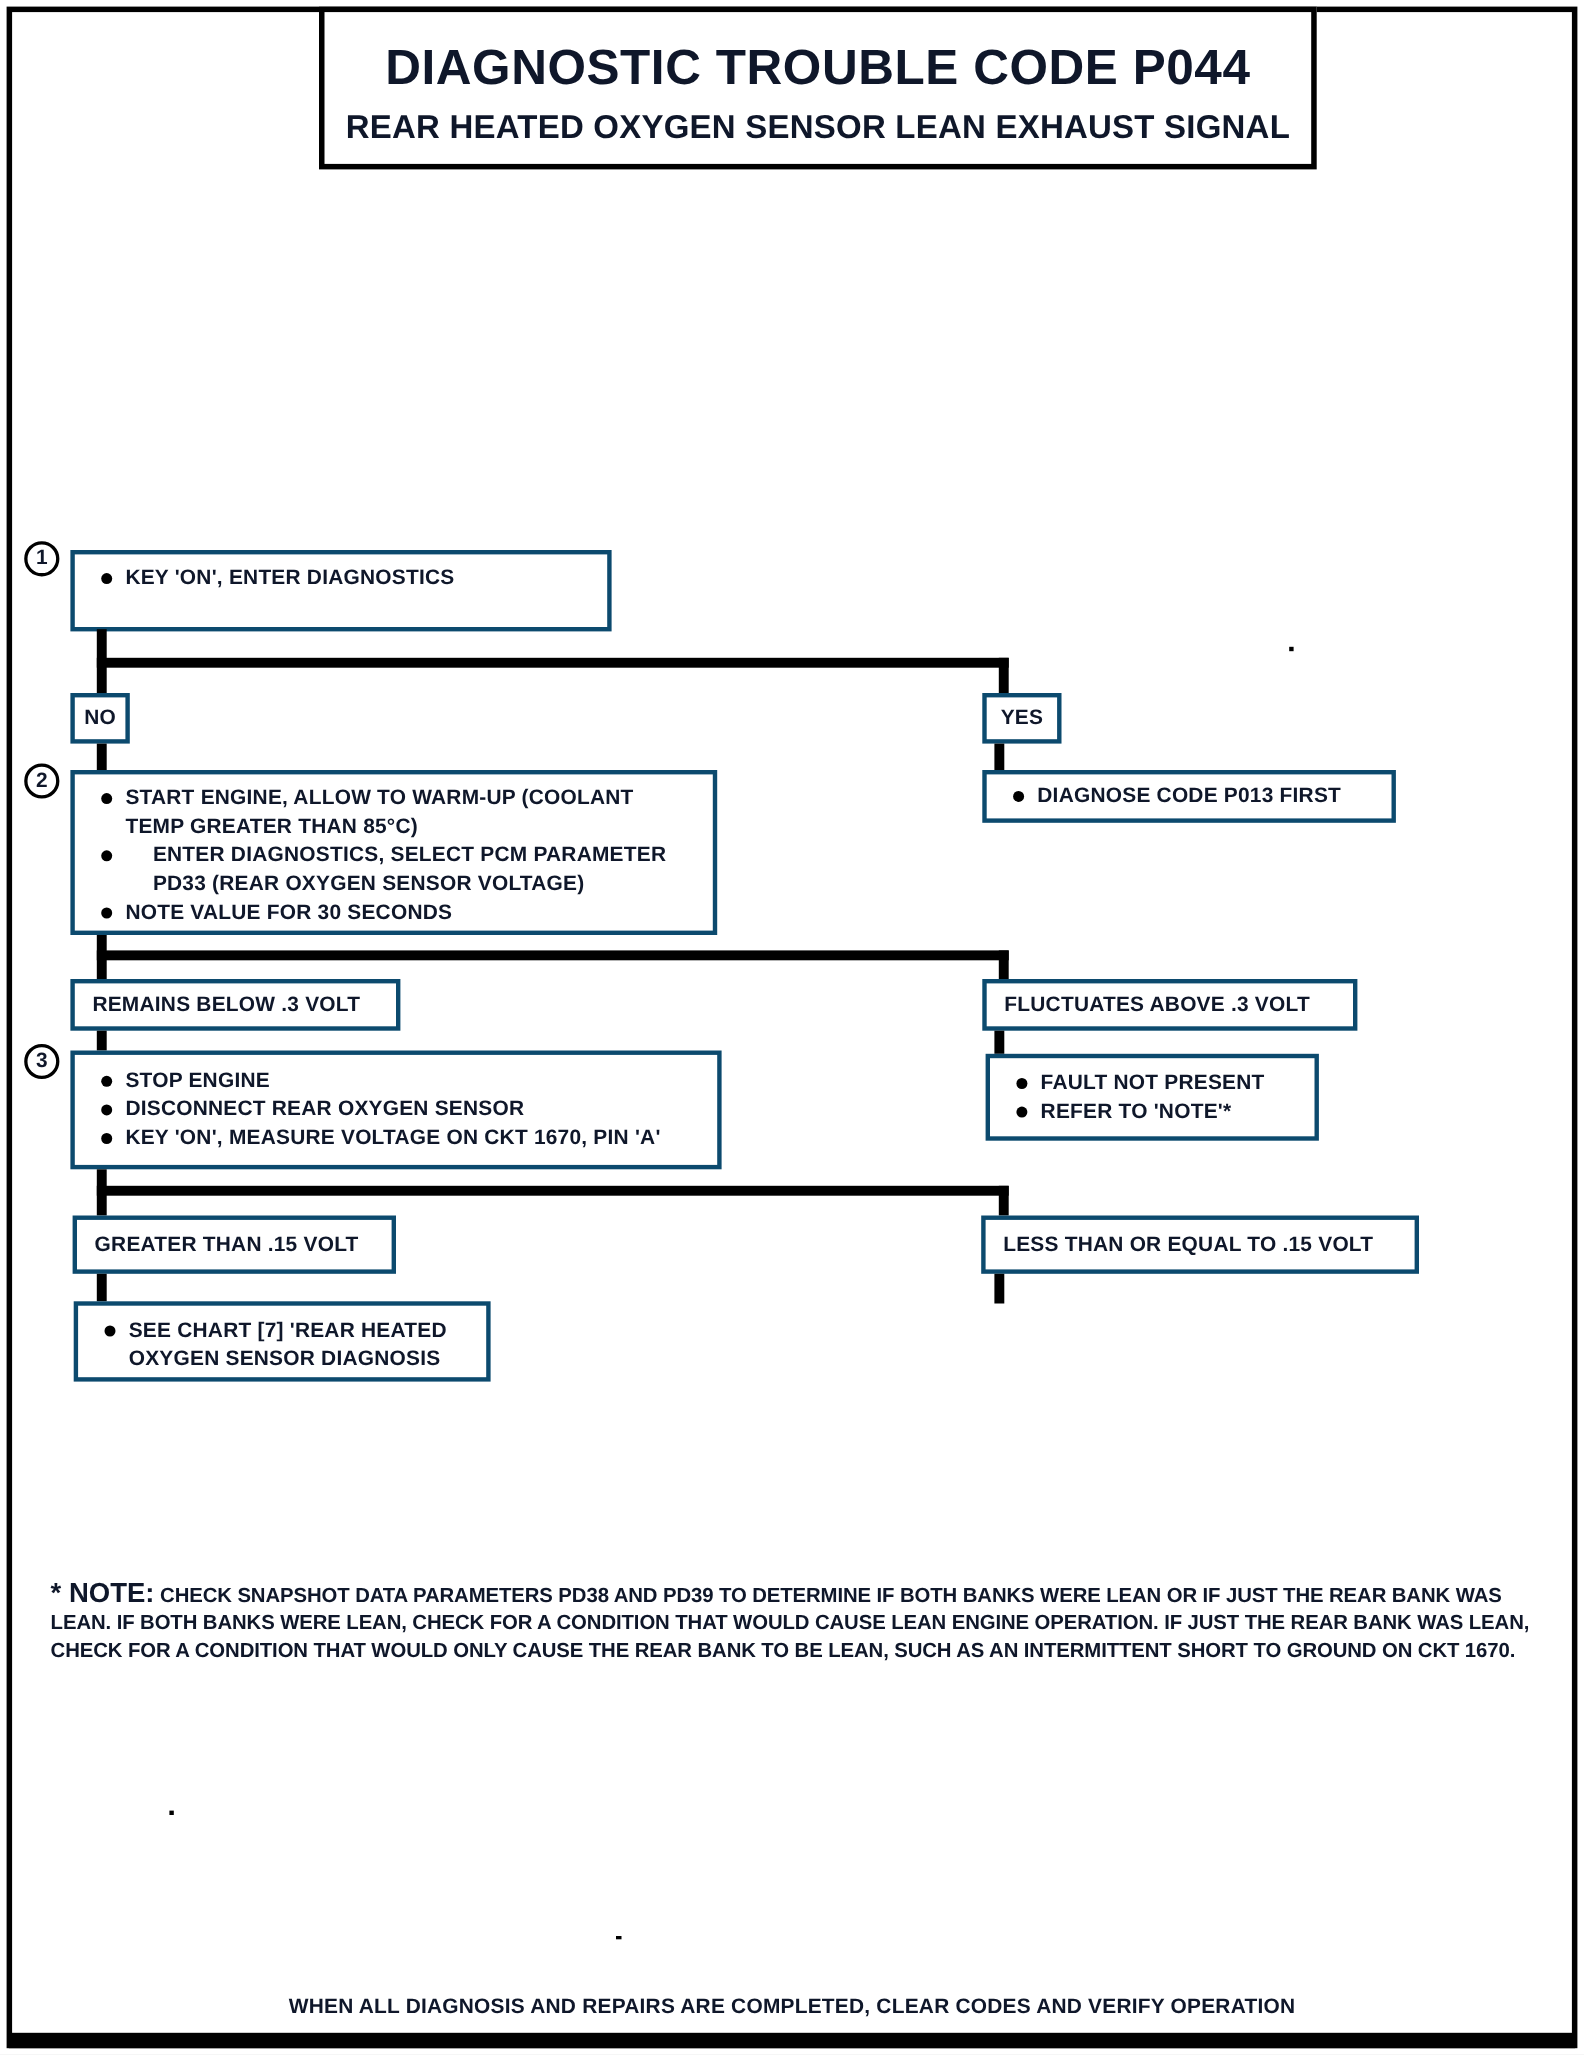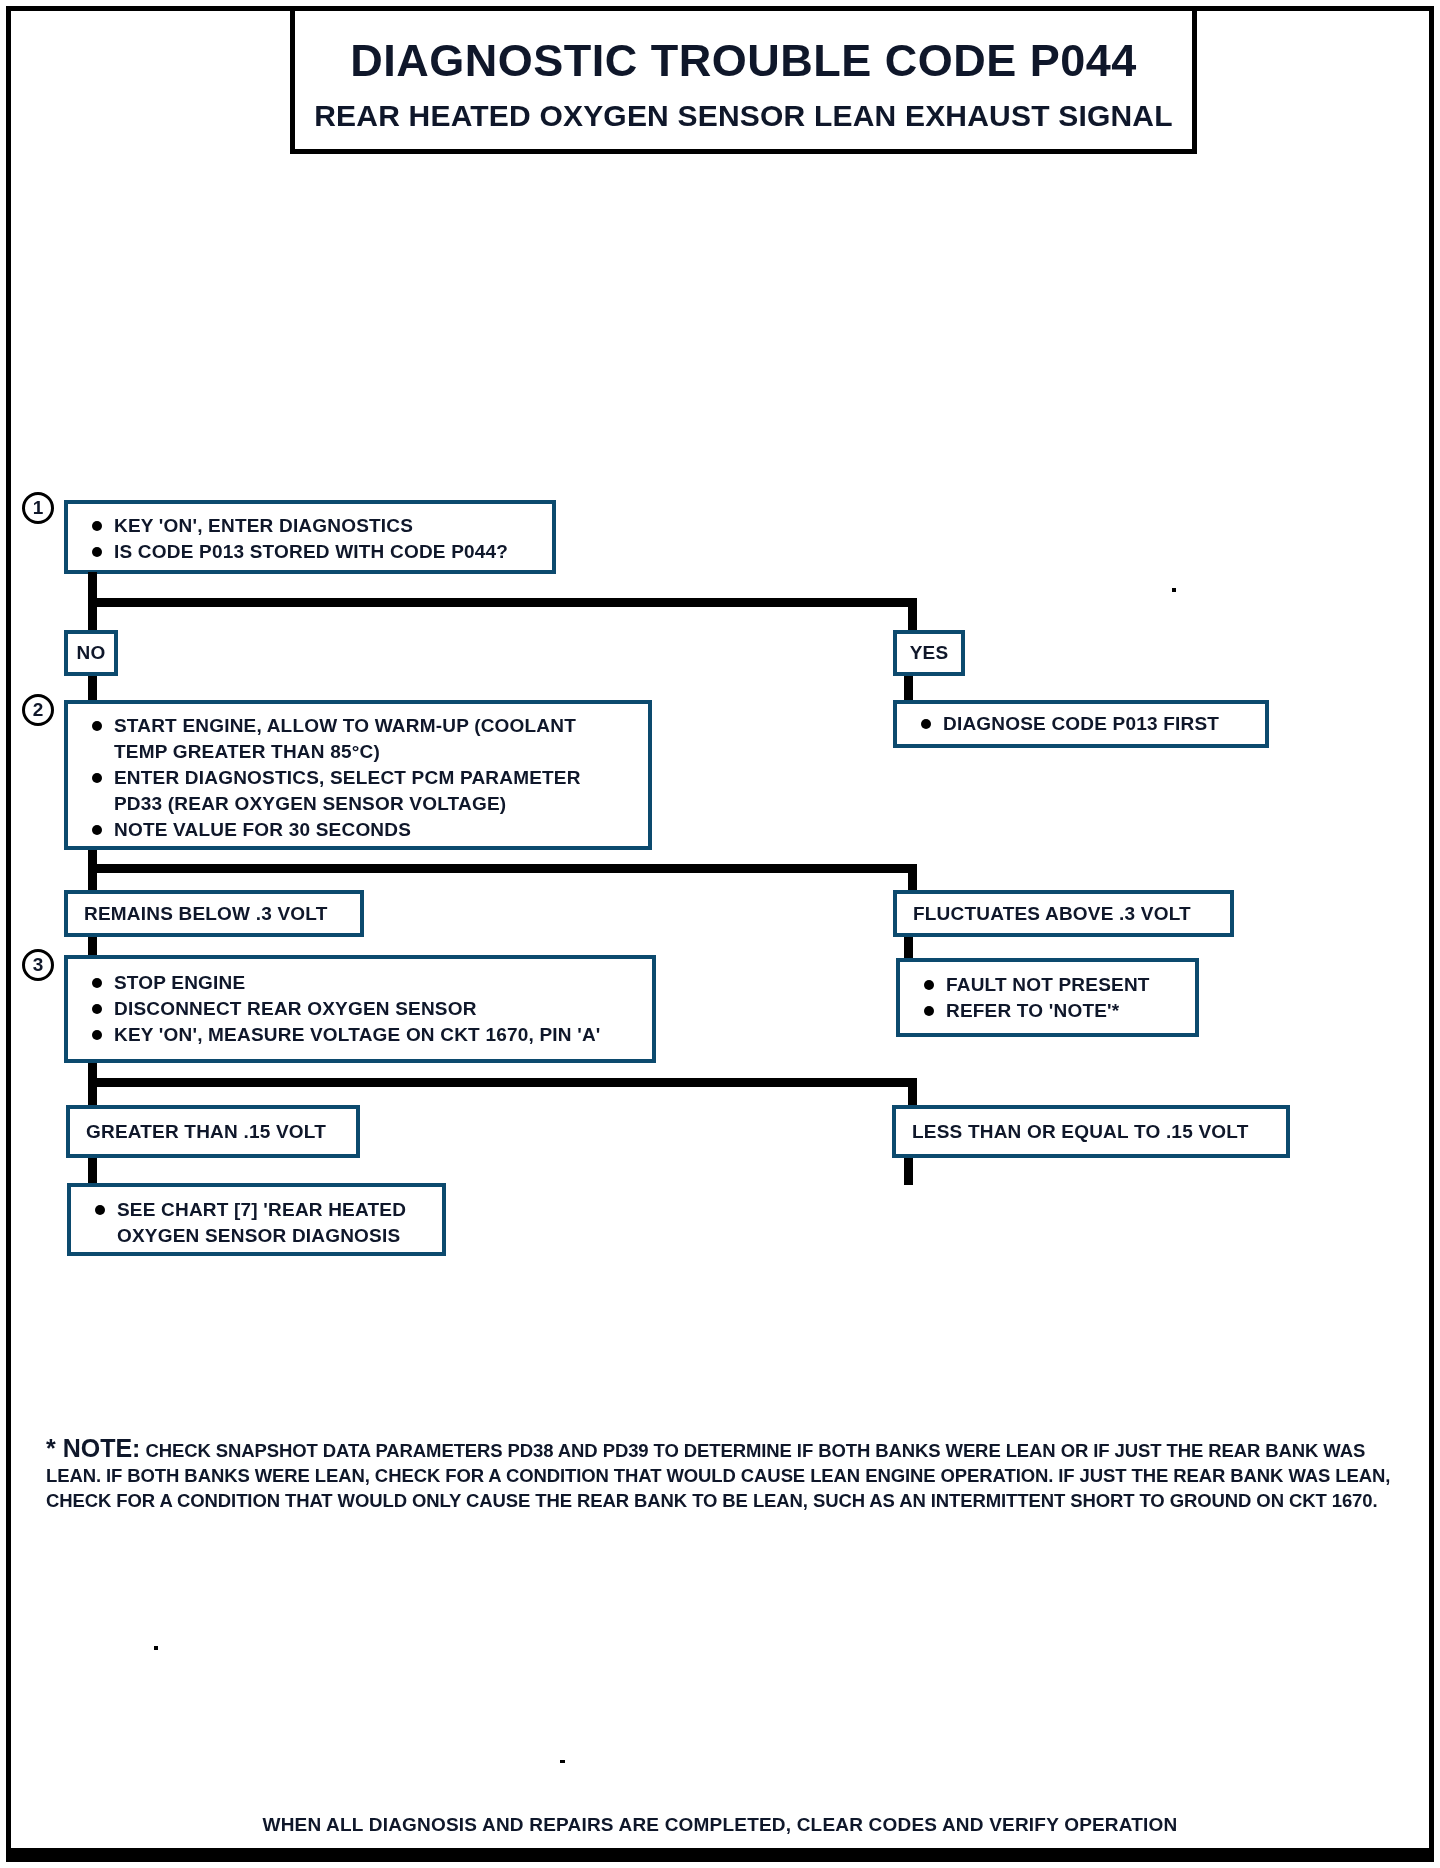--- a/index.html
+++ b/index.html
@@ -57,26 +57,20 @@
 
   <div class="cnum" style="left:22px; top:492px;">1</div>
   <div class="fbox" style="left:64px; top:500px; width:492px; height:74px;">
     <div class="blist">
       <div class="brow">
         <span class="dot">
             <i></i>
           </span>
         <span class="btext">KEY 'ON', ENTER DIAGNOSTICS</span>
       </div>
-      <div class="brow">
-        <span class="dot">
-            <i></i>
-          </span>
-        <span class="btext">IS CODE P013 STORED WITH CODE P044?</span>
-      </div>
     </div>
   </div>
 
   <div class="conn" style="left:88px; top:572px; width:9px; height:60px;"></div>
   <div class="conn" style="left:88px; top:598px; width:829px; height:9px;"></div>
   <div class="conn" style="left:908px; top:598px; width:9px; height:34px;"></div>
 
   <div class="fbox label-box label-center" style="left:64px; top:630px; width:54px; height:46px;text-align:right;">NO</div>
   <div class="fbox label-box label-center" style="left:893px; top:630px; width:72px; height:46px;">YES</div>
 
@@ -89,21 +83,21 @@
       <div class="brow">
         <span class="dot">
             <i></i>
           </span>
         <span class="btext" style="max-width:480px;">START ENGINE, ALLOW TO WARM-UP (COOLANT TEMP GREATER THAN 85°C)</span>
       </div>
       <div class="brow">
         <span class="dot">
             <i></i>
           </span>
-        <span class="btext" style="max-width:480px;">ENTER DIAGNOSTICS, SELECT PCM PARAMETER PD33 (REAR OXYGEN SENSOR VOLTAGE)</span>
+        <span class="btext" style="max-width:480px;margin-left:25px;">ENTER DIAGNOSTICS, SELECT PCM PARAMETER PD33 (REAR OXYGEN SENSOR VOLTAGE)</span>
       </div>
       <div class="brow">
         <span class="dot">
             <i></i>
           </span>
         <span class="btext">NOTE VALUE FOR 30 SECONDS</span>
       </div>
     </div>
   </div>
 

